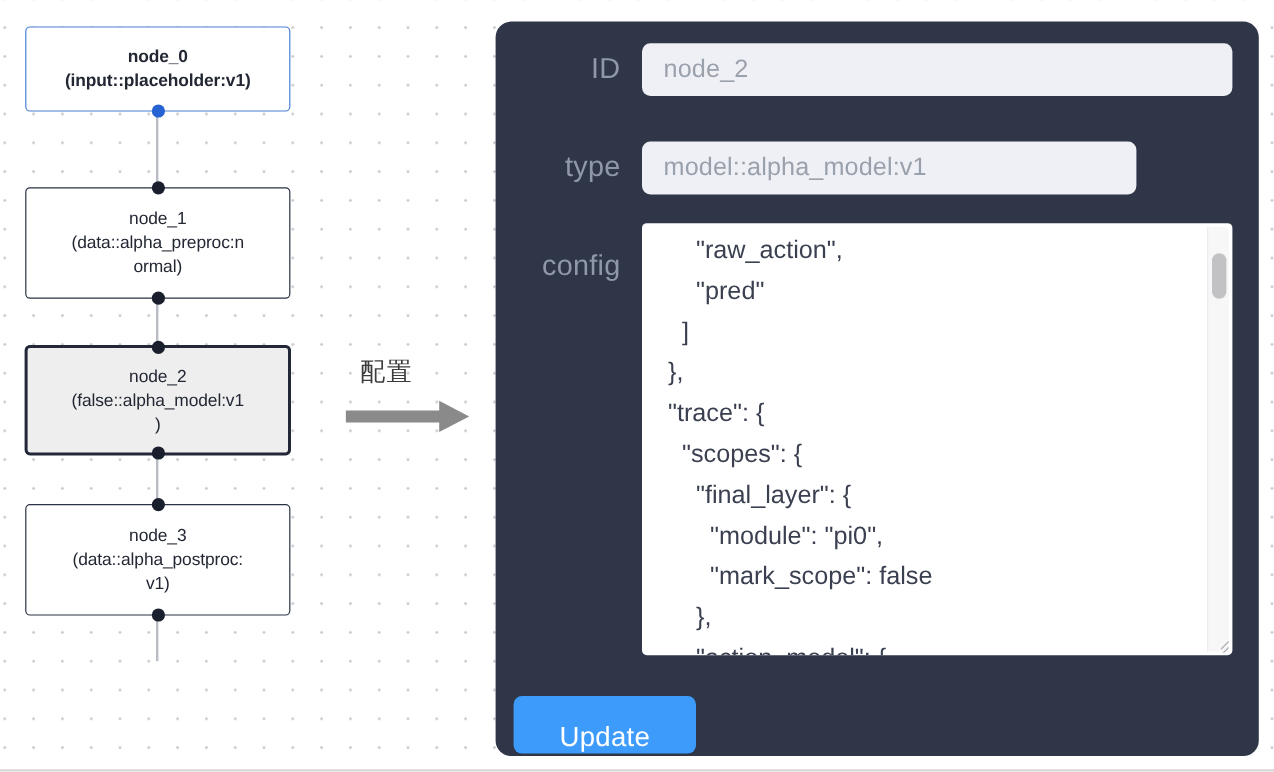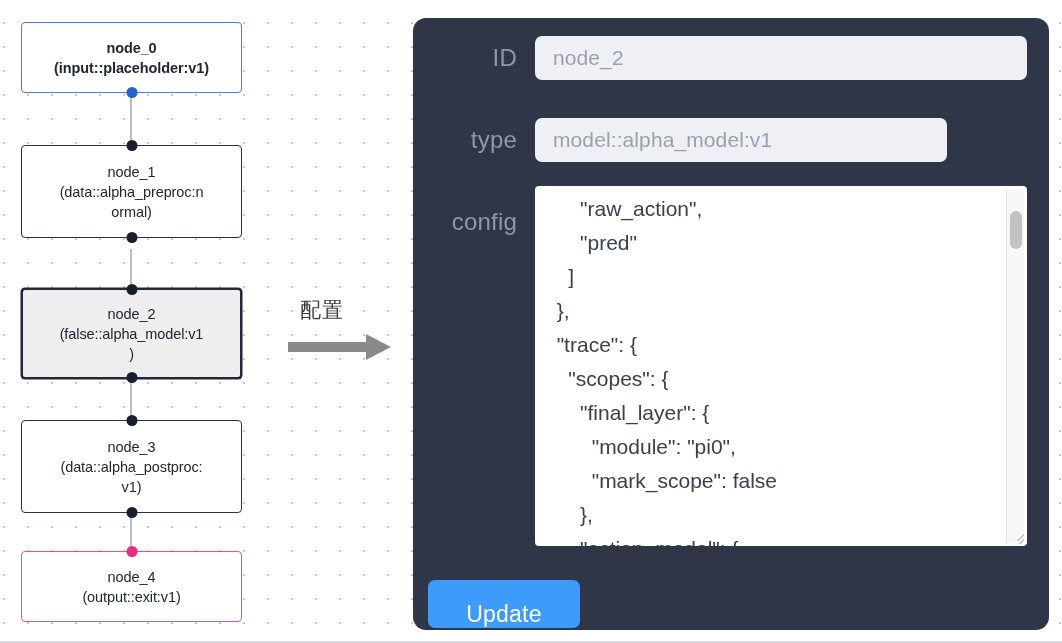--- a/index.html
+++ b/index.html
@@ -267,21 +267,21 @@
     <div class="edge" style="top:249px;height:39px;"></div>
     <div class="edge" style="top:379px;height:41px;"></div>
     <div class="edge" style="top:513px;height:38px;"></div>
 
     <div class="node is-input" style="left:21px;top:22px;width:221px;height:71px;">
       <span class="node-title">node_0</span>
       <span class="node-sub">(input::placeholder:v1)</span>
       <span class="handle bottom blue"></span>
     </div>
 
-    <div class="node" style="left:21px;top:145px;width:221px;height:93px;">
+    <div class="node" style="left:21px;top:156px;width:221px;height:93px;">
       <span class="handle top"></span>
       <span class="node-title">node_1</span>
       <span class="node-sub">(data::alpha_preproc:n</span>
       <span class="node-sub">ormal)</span>
       <span class="handle bottom"></span>
     </div>
 
     <div class="node is-selected" style="left:21px;top:288px;width:221px;height:91px;">
       <span class="handle top"></span>
       <span class="node-title">node_2</span>
@@ -291,25 +291,20 @@
     </div>
 
     <div class="node" style="left:21px;top:420px;width:221px;height:93px;">
       <span class="handle top"></span>
       <span class="node-title">node_3</span>
       <span class="node-sub">(data::alpha_postproc:</span>
       <span class="node-sub">v1)</span>
       <span class="handle bottom"></span>
     </div>
 
-    <div class="node is-output" style="left:21px;top:551px;width:221px;height:71px;">
-      <span class="handle top pink"></span>
-      <span class="node-title">node_4</span>
-      <span class="node-sub">(output::exit:v1)</span>
-    </div>
 
     <div id="transition-group">
       <div id="transition-label">配置</div>
       <svg id="transition-arrow" width="104" height="30" viewBox="0 0 104 30">
         <path d="M0 10 L78 10 L78 2 L103 15 L78 28 L78 20 L0 20 Z" fill="#8a8a8a"></path>
       </svg>
     </div>
 
     <div id="canvas-bottom-rule"></div>
   </div>

